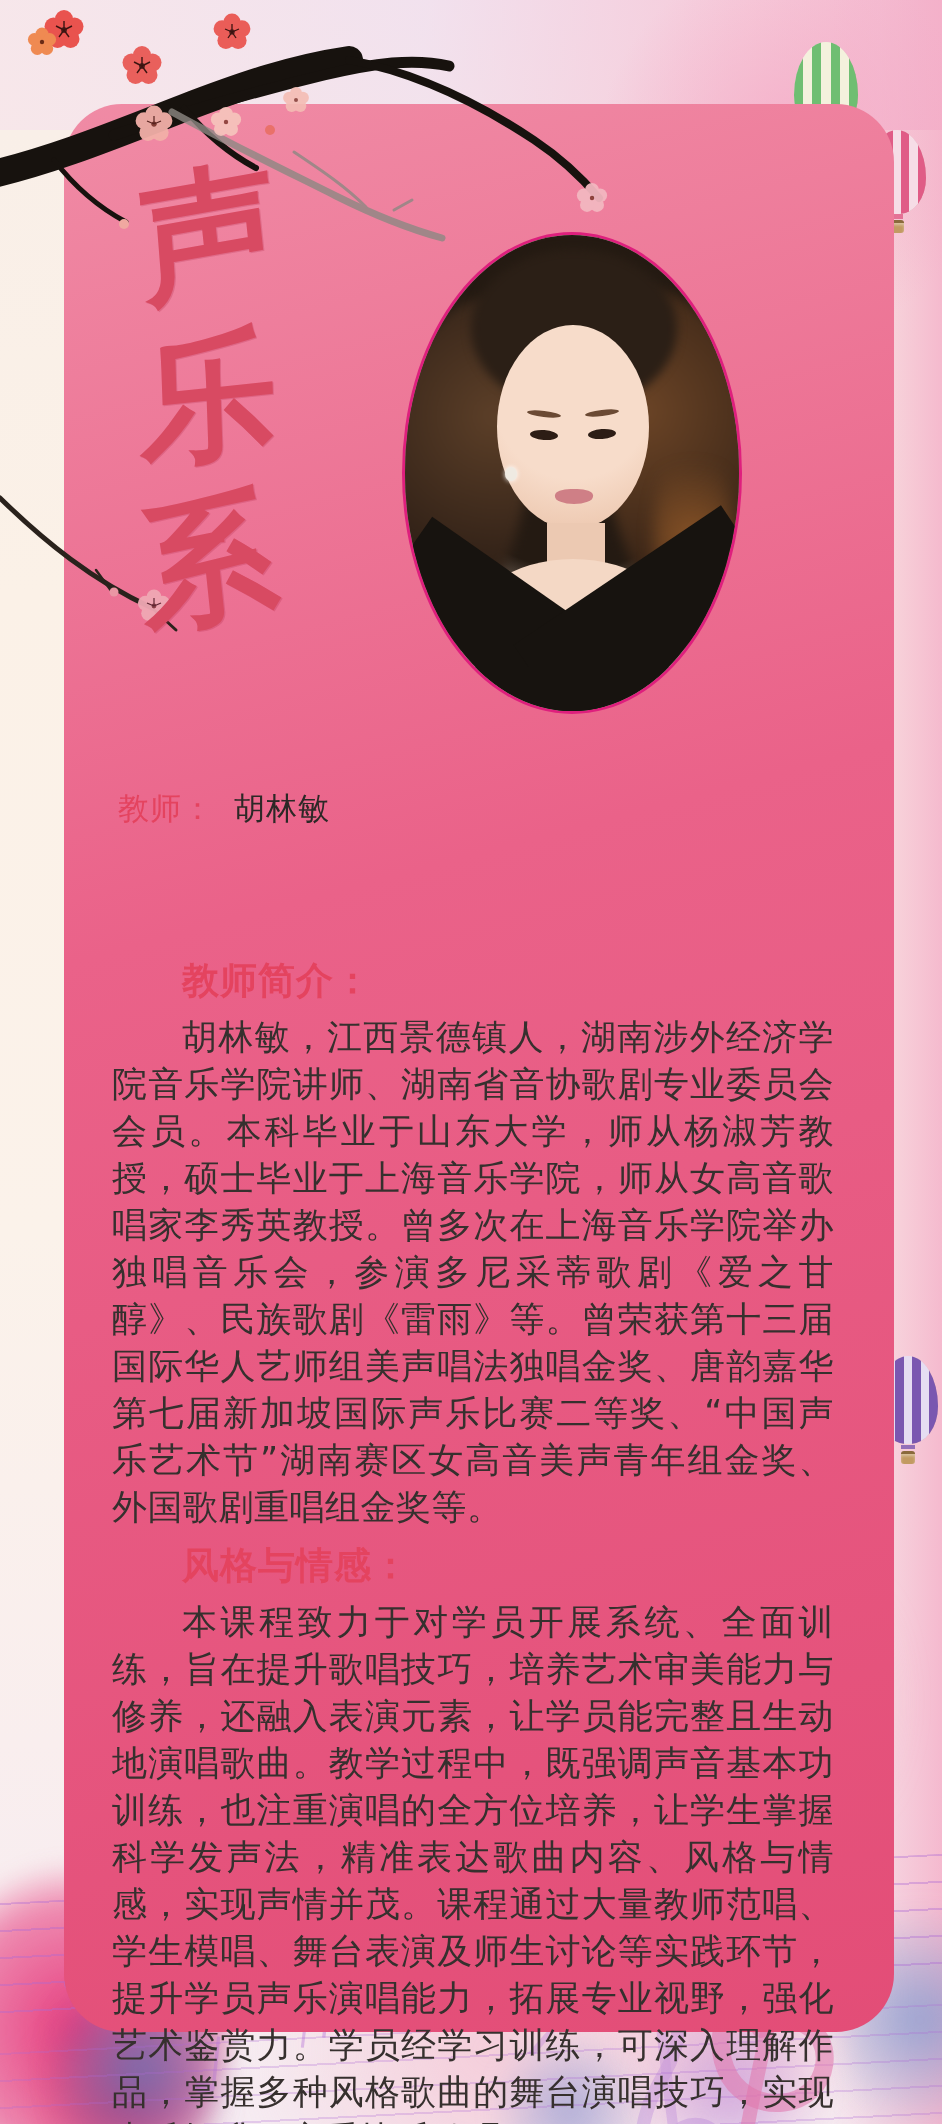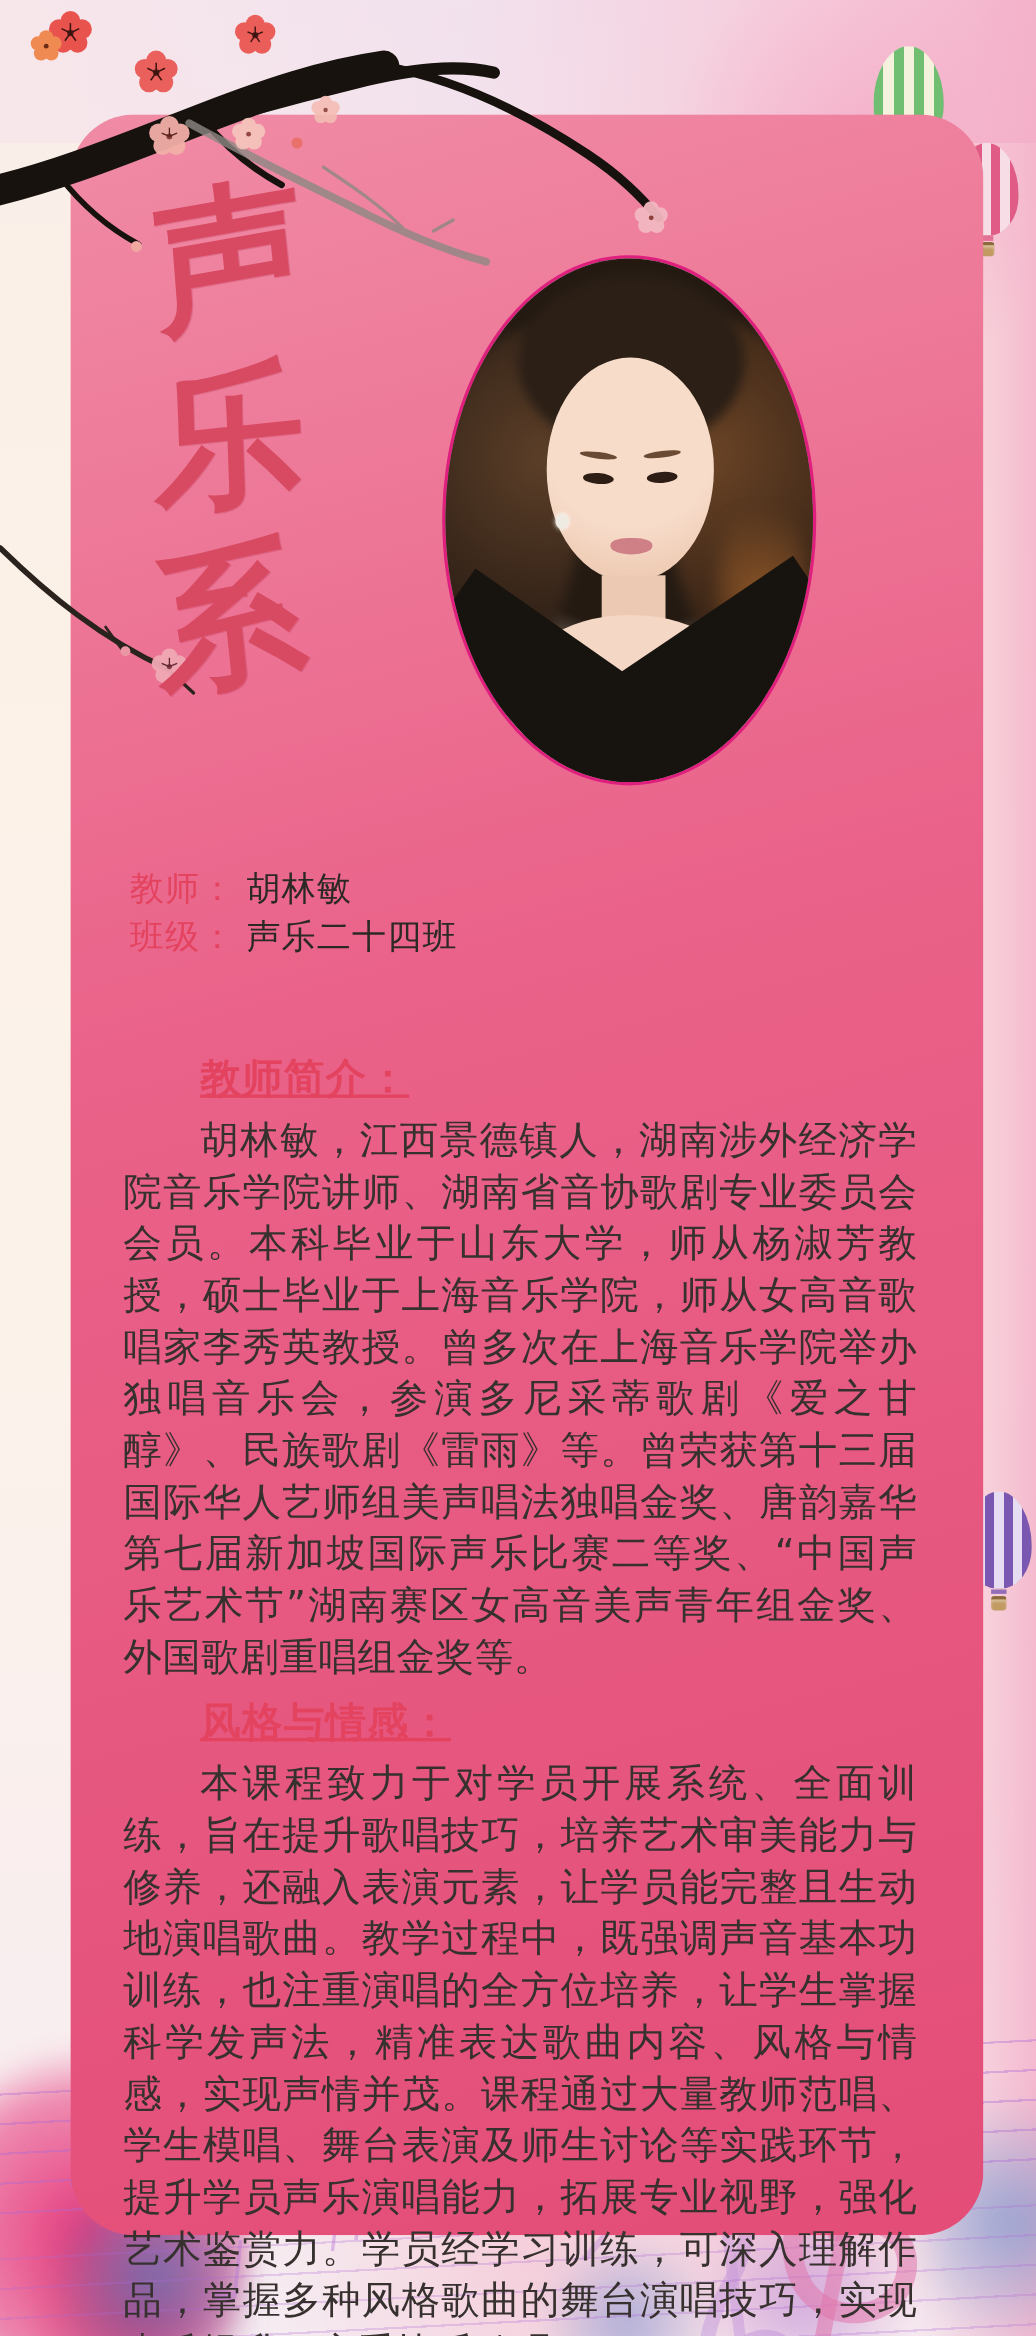--- a/index.html
+++ b/index.html
@@ -70,24 +70,24 @@
   .neck{left:142px;top:288px;width:58px;height:64px;background:#ecc9b2;}
   .chest{left:56px;top:324px;width:224px;height:160px;border-radius:50% 50% 0 0;background:#f4d8c5;}
   .dress-l{left:-70px;top:330px;width:250px;height:260px;background:#17130f;transform:rotate(35deg);}
   .dress-r{left:160px;top:318px;width:250px;height:260px;background:#17130f;transform:rotate(-34deg);}
   .dress-b{left:0;top:432px;width:334px;height:60px;background:#17130f;}
   .earring{left:100px;top:232px;width:12px;height:14px;border-radius:50%;background:#efeae2;box-shadow:0 0 5px #fff;}
   
   .info{position:absolute;left:118px;top:786px;z-index:6;font-size:31px;line-height:44px;}
   .info-row{display:flex;}
   .info-label{color:#e4435f;font-weight:400;letter-spacing:1px;}
-  .info-value{color:#2c2826;margin-left:10px;letter-spacing:1px;}
+  .info-value{color:#2c2826;margin-left:20px;letter-spacing:1px;}
   
   .sections{position:absolute;left:112px;top:956px;width:722px;z-index:6;}
-  .sec-heading{font-size:37px;font-weight:700;color:#e4435f;margin:0 0 8px 0;padding-left:70px;letter-spacing:1px;text-decoration:underline;}
+  .sec-heading{font-size:37px;font-weight:700;color:#e4435f;margin:0 0 8px 0;padding-left:70px;letter-spacing:1px;}
   .sec-body{font-size:35px;line-height:47px;color:#36302e;margin:0 0 10px 0;text-indent:2em;text-align:justify;letter-spacing:.5px;}
 </style>
 </head>
 <body>
 
 <div class="poster">
 
   <div class="bg-layer bg-topband"></div>
   <div class="bg-layer bg-rightband"></div>
   <div class="bg-layer bg-toprightglow"></div>
@@ -325,24 +325,20 @@
     <div class="dress-r"></div>
     <div class="dress-b"></div>
     <div class="earring"></div>
   </div>
 
   <div class="info">
     <div class="info-row">
       <span class="info-label">教师：</span>
       <span class="info-value">胡林敏</span>
     </div>
-    <div class="info-row">
-      <span class="info-label">班级：</span>
-      <span class="info-value">声乐二十四班</span>
-    </div>
   </div>
 
   <div class="sections">
     <div class="sec-heading">教师简介：</div>
     <p class="sec-body">胡林敏，江西景德镇人，湖南涉外经济学院音乐学院讲师、湖南省音协歌剧专业委员会会员。本科毕业于山东大学，师从杨淑芳教授，硕士毕业于上海音乐学院，师从女高音歌唱家李秀英教授。曾多次在上海音乐学院举办独唱音乐会，参演多尼采蒂歌剧《爱之甘醇》、民族歌剧《雷雨》等。曾荣获第十三届国际华人艺师组美声唱法独唱金奖、唐韵嘉华第七届新加坡国际声乐比赛二等奖、“中国声乐艺术节”湖南赛区女高音美声青年组金奖、外国歌剧重唱组金奖等。</p>
     <div class="sec-heading">风格与情感：</div>
     <p class="sec-body">本课程致力于对学员开展系统、全面训练，旨在提升歌唱技巧，培养艺术审美能力与修养，还融入表演元素，让学员能完整且生动地演唱歌曲。教学过程中，既强调声音基本功训练，也注重演唱的全方位培养，让学生掌握科学发声法，精准表达歌曲内容、风格与情感，实现声情并茂。课程通过大量教师范唱、学生模唱、舞台表演及师生讨论等实践环节，提升学员声乐演唱能力，拓展专业视野，强化艺术鉴赏力。学员经学习训练，可深入理解作品，掌握多种风格歌曲的舞台演唱技巧，实现素质提升，享受快乐歌唱。</p>
   </div>
 
 </div>

